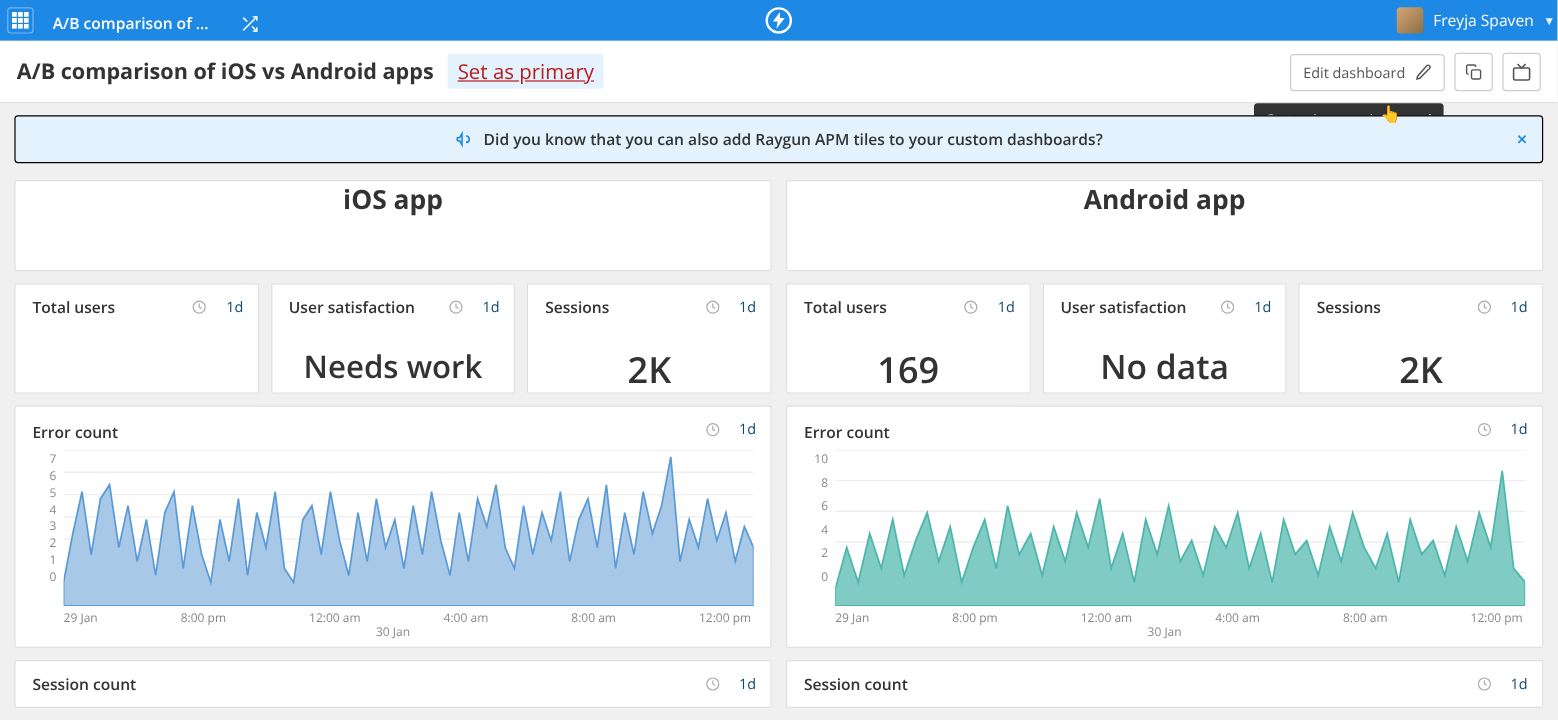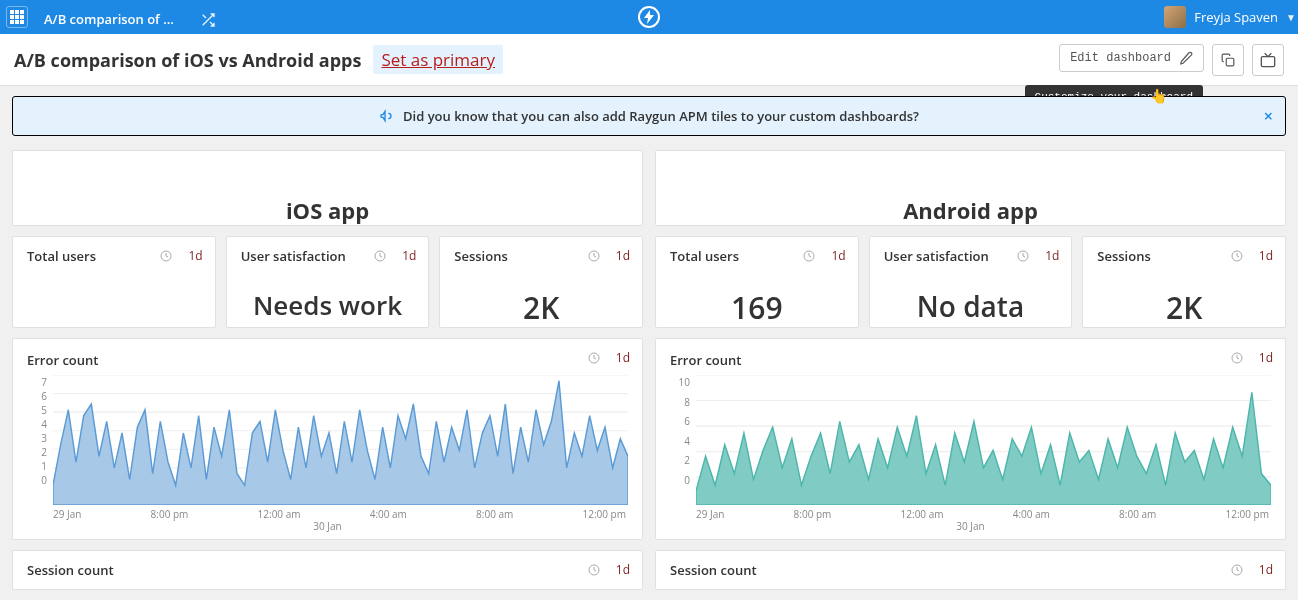--- a/index.html
+++ b/index.html
@@ -58,21 +58,21 @@
   .set-primary {
     margin-left: 12px;
     font-size: 17px;
     color: #b91c1c;
     background: #e3f2fd;
     padding: 3px 8px;
     border-radius: 2px;
     text-decoration: underline;
     cursor: pointer;
   }
-  .subheader-right { margin-left: auto; display: flex; align-items: flex-start; gap: 8px; font-family: Liberation Mono, monospace; }
+  .subheader-right { margin-left: auto; display: flex; align-items: flex-end; gap: 8px; }
   .edit-btn {
     display: flex; align-items: center; gap: 8px;
     border: 1px solid #ccc;
     background: #fff;
     padding: 6px 10px;
     border-radius: 3px;
     font-size: 12px;
     color: #555;
     cursor: pointer;
     position: relative;
@@ -135,29 +135,29 @@
     display: grid;
     grid-template-columns: 1fr 1fr;
     gap: 12px;
   }
   .col { display: flex; flex-direction: column; gap: 10px; }
   .tile {
     background: #fff;
     border: 1px solid #e0e0e0;
     border-radius: 2px;
   }
-  .hero-tile { height: 76px; display: flex; align-items: flex-end; justify-content: center; }
+  .hero-tile { height: 76px; display: flex; align-items: flex-start; justify-content: center; }
   .hero-tile h2 { font-size: 22px; font-weight: 700; color: #333; }
   .metrics-row { display: grid; grid-template-columns: 1fr 1fr 1fr; gap: 10px; }
   .metric-tile { height: 92px; padding: 10px 14px; position: relative; }
   .metric-label { font-size: 13px; font-weight: 600; color: #333; }
   .metric-time {
     position: absolute; top: 10px; right: 12px;
     display: flex; align-items: center; gap: 16px;
-    color: #7f1d1d; font-size: 12px;
+    color: #0c4a6e; font-size: 12px;
   }
   .metric-value {
     font-size: 30px;
     font-weight: 600;
     color: #333;
     text-align: center;
     margin-top: 22px;
   }
   .chart-tile { padding: 12px 14px 6px; position: relative; }
   .chart-title { font-size: 13px; font-weight: 600; color: #333; margin-bottom: 6px; }

